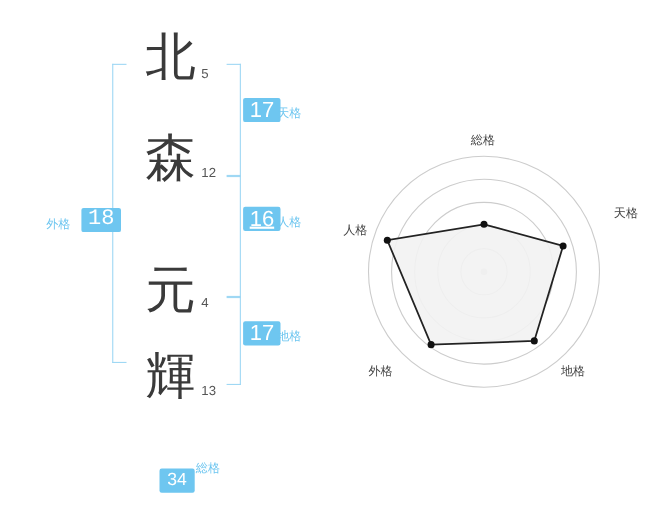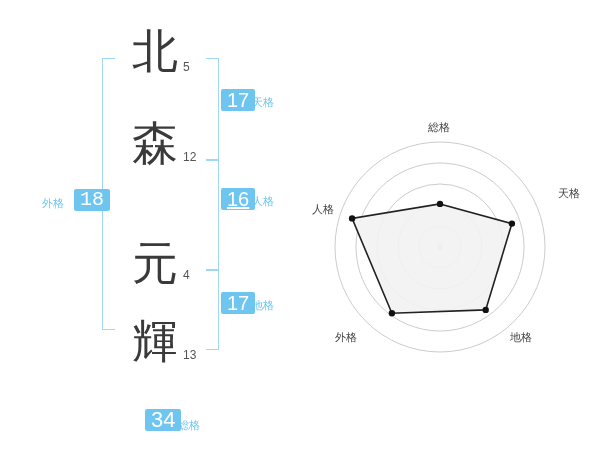--- a/index.html
+++ b/index.html
@@ -113,21 +113,21 @@
     <div class="score-label" style="left:252px; top:95px;">天格</div>
 
     <div class="bracket bracket-right" style="left:206px; top:160px; width:12px; height:108px;"></div>
     <div class="score-box" style="left:221px; top:188px;text-decoration:underline;">16</div>
     <div class="score-label" style="left:252px; top:194px;">人格</div>
 
     <div class="bracket bracket-right" style="left:206px; top:270px; width:12px; height:78px;"></div>
     <div class="score-box" style="left:221px; top:292px;">17</div>
     <div class="score-label" style="left:252px; top:298px;">地格</div>
 
-    <div class="score-box" style="left:145px; top:409px; font-size:22px;">34</div>
+    <div class="score-box" style="left:145px; top:426px; font-size:16px;">34</div>
     <div class="score-label" style="left:178px; top:418px;">総格</div>
   </div>
 
   <div class="radar-panel">
     <svg id="radar-svg" width="300" height="470" viewBox="0 0 300 470">
         <circle cx="140" cy="247" r="105" fill="none" stroke="#cccccc" stroke-width="1"></circle>
         <circle cx="140" cy="247" r="84" fill="none" stroke="#cccccc" stroke-width="1"></circle>
         <circle cx="140" cy="247" r="63" fill="none" stroke="#cccccc" stroke-width="1"></circle>
         <circle cx="140" cy="247" r="42" fill="none" stroke="#cccccc" stroke-width="1"></circle>
         <circle cx="140" cy="247" r="21" fill="none" stroke="#cccccc" stroke-width="1"></circle>

